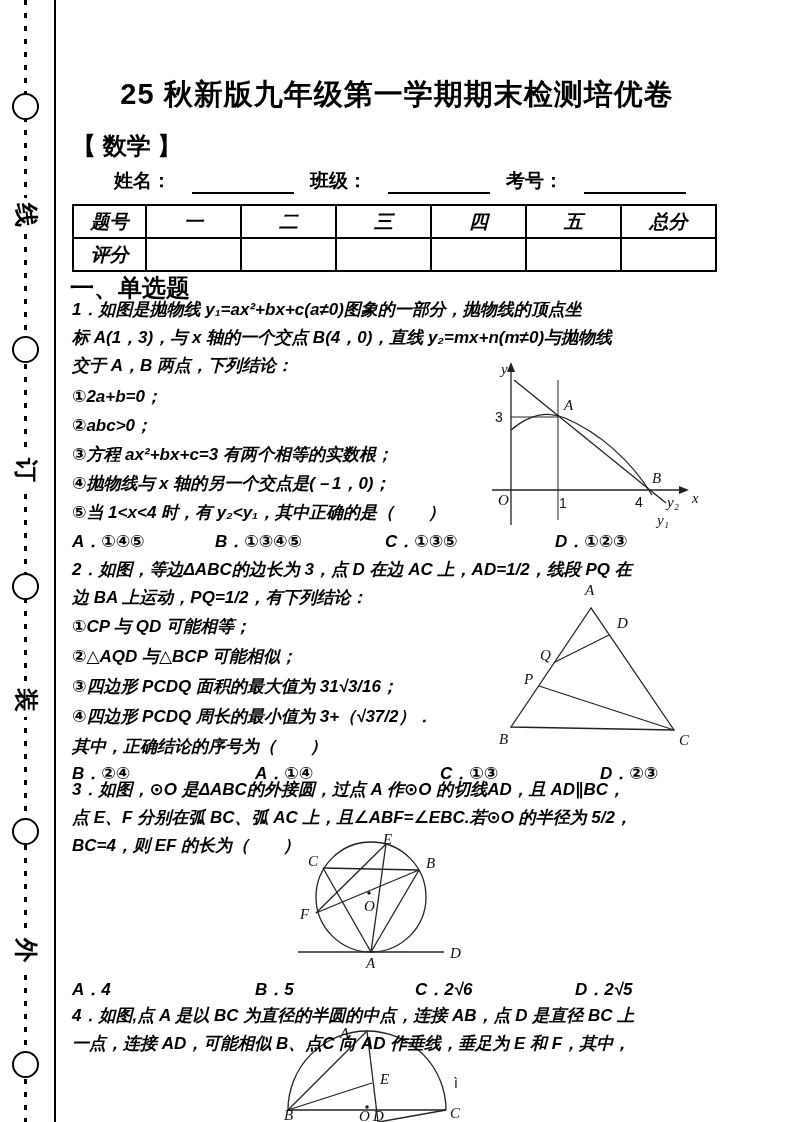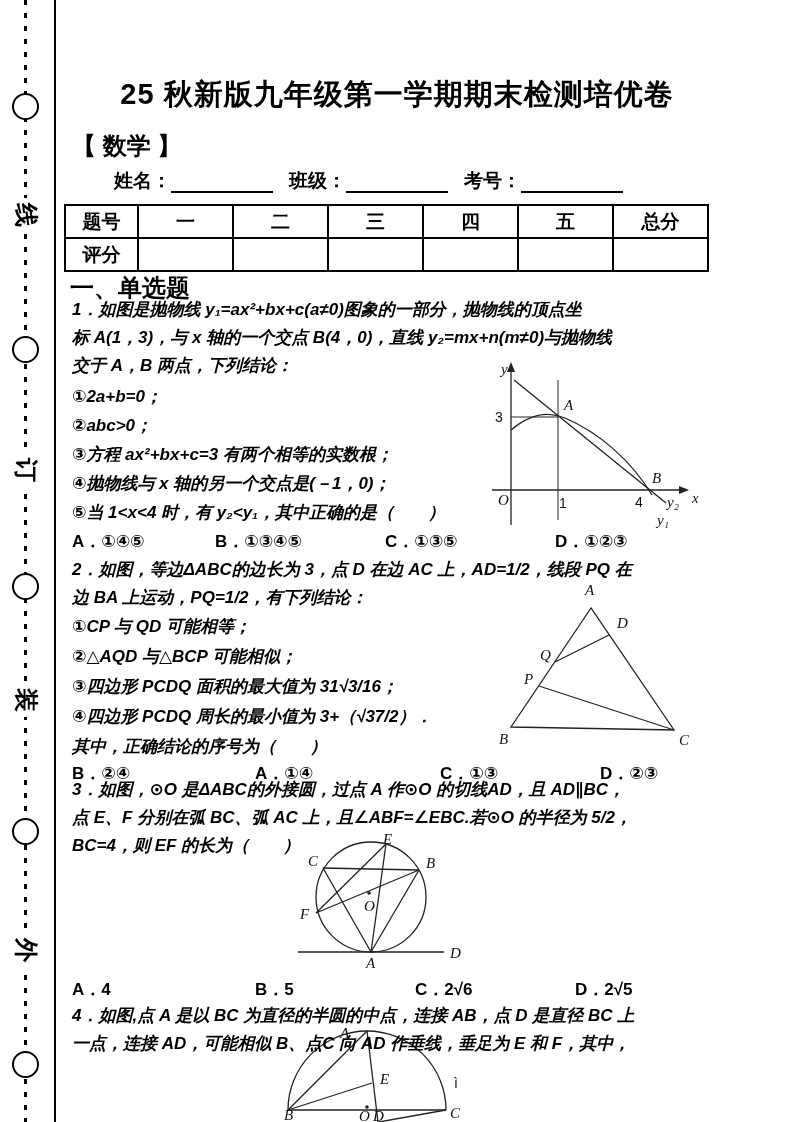--- a/index.html
+++ b/index.html
@@ -12,36 +12,36 @@
   .bcircle{position:absolute;left:12px;width:23px;height:23px;border:2.5px solid #000;
            border-radius:50%;background:#fff;}
   .bchar{position:absolute;left:9px;width:34px;height:36px;line-height:36px;text-align:center;
          font-size:24px;font-weight:bold;background:#fff;transform:rotate(90deg);}
   
   .title{position:absolute;left:72px;top:75px;width:650px;text-align:center;
          font-size:29px;font-weight:bold;letter-spacing:1px;white-space:nowrap;}
   .subject{position:absolute;left:72px;top:130px;width:650px;
            font-size:24px;font-weight:bold;}
   .fields{position:absolute;left:114px;top:168px;display:flex;align-items:flex-end;gap:16px;}
-  .fgroup{display:flex;align-items:center;}
+  .fgroup{display:flex;align-items:flex-end;gap:21px;}
   .flabel{font-size:19px;font-weight:bold;}
   .blank{display:inline-block;width:102px;height:22px;border-bottom:2.5px solid #000;}
   
-  table.score{position:absolute;left:64px;top:204px;border-collapse:collapse;}
+  table.score{position:absolute;left:72px;top:204px;border-collapse:collapse;font-style:italic;}
   table.score td{border:2px solid #000;height:31px;text-align:center;
                  font-size:19px;font-weight:bold;padding:0;}
   table.score td.c0{width:71px;}
   table.score td.c{width:93px;}
   
   .sechead{position:absolute;left:70px;top:272px;font-size:24px;font-weight:bold;}
   .tline{height:28px;line-height:28px;white-space:nowrap;font-size:17px;font-weight:600;font-style:italic;}
   .stem{position:absolute;left:72px;}
   .items{position:absolute;left:72px;}
   .items .tline{height:29px;line-height:29px;}
-  .opts{position:absolute;left:72px;display:grid;font-size:17px;font-weight:600;height:28px;line-height:28px;}
+  .opts{position:absolute;left:72px;display:grid;font-size:17px;font-weight:600;height:28px;line-height:28px;font-style:italic;}
   
   svg.fig{position:absolute;overflow:visible;}
   svg.fig line,svg.fig path,svg.fig circle.o{stroke:#222;stroke-width:1.3;fill:none;}
   svg.fig .thin{stroke-width:1;}
   svg.fig text{font-family:"Liberation Serif","DejaVu Serif",serif;font-style:italic;
                font-size:15px;fill:#111;}
   svg.fig text.num{font-style:normal;font-family:"Liberation Sans",sans-serif;font-size:14px;}
   svg.fig .fill{fill:#222;stroke:none;}
   .overtext{z-index:3;}
   .underfig{z-index:1;}

